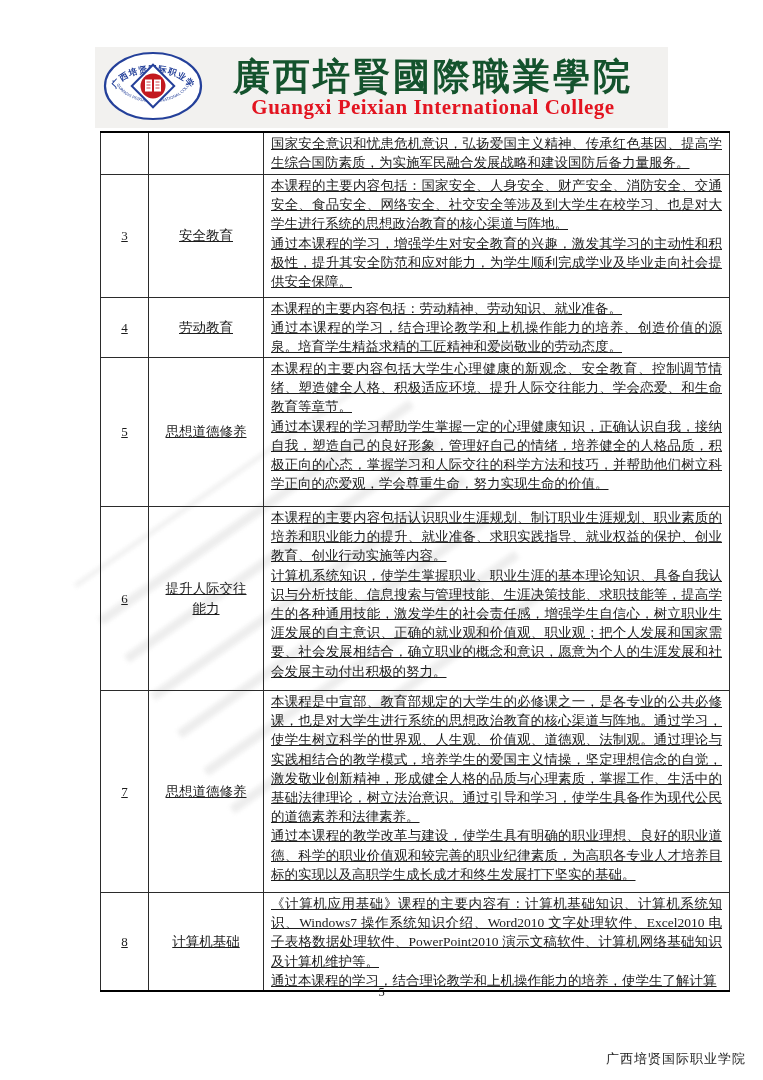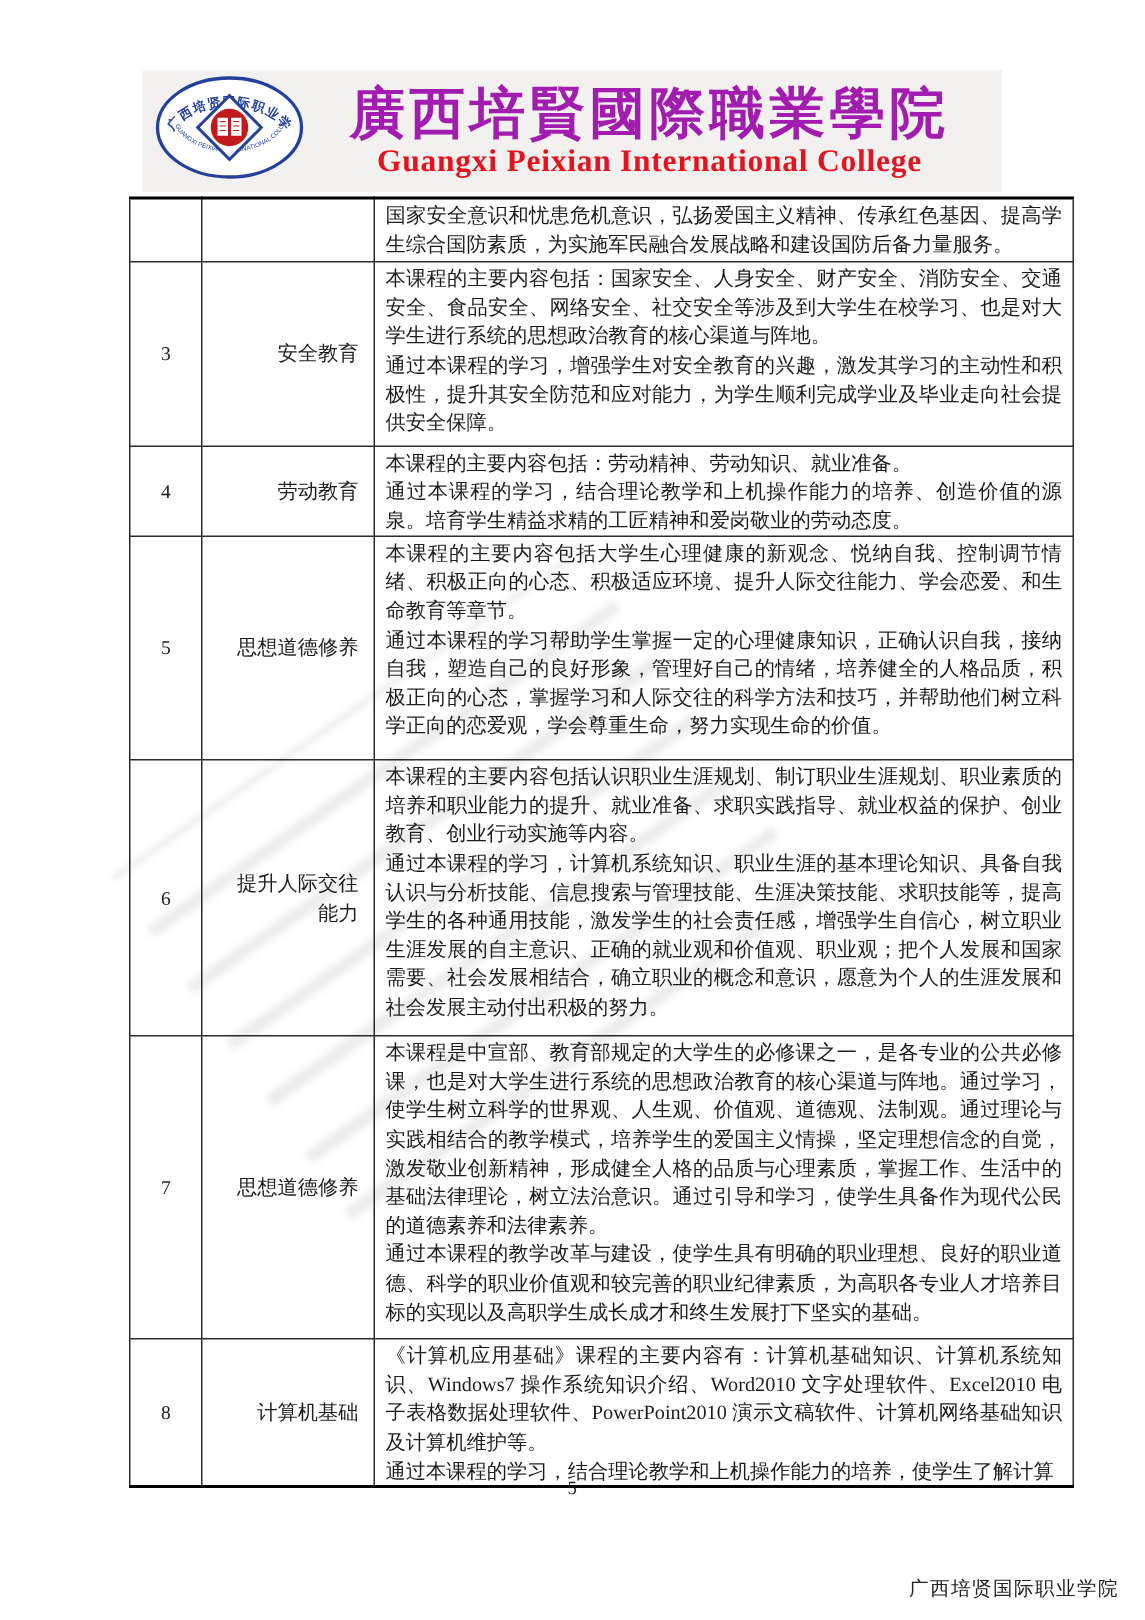--- a/index.html
+++ b/index.html
@@ -15,21 +15,21 @@
   .header-block{
     position:absolute;left:95px;top:47px;
     width:573px;height:81px;
     background:#f2f1ef;
     display:flex;align-items:center;
   }
   .logo-wrap{flex:0 0 auto;margin-left:7px;}
   .header-titles{flex:1;text-align:center;padding-right:6px;line-height:1;}
   .title-zh{
     font-size:37px;font-weight:bold;letter-spacing:3px;
-    color:#a21caf;white-space:nowrap;
+    color:#14532d;white-space:nowrap;
     font-family:"Liberation Serif","DejaVu Serif",serif;
   }
   .title-en{
     margin-top:2px;
     font-size:21px;font-weight:bold;letter-spacing:0.5px;
     color:#e31420;white-space:nowrap;
     font-family:"Liberation Serif","DejaVu Serif",serif;
   }
   
   .watermark{
@@ -37,34 +37,35 @@
     width:380px;height:280px;
     transform:rotate(-35deg);
     background:repeating-linear-gradient(0deg,
       rgba(130,130,130,0.14) 0 9px,
       rgba(0,0,0,0) 9px 46px);
     filter:blur(2px);
     pointer-events:none;
   }
   
   .course-table{
-    position:absolute;left:86px;top:131px;
+    position:absolute;left:100px;top:131px;
     width:590px;
     border-collapse:collapse;table-layout:fixed;
     border-top:2.5px solid #000;
     border-bottom:2.5px solid #000;
+    text-decoration:underline;
   }
   .course-table td{
     border:1px solid #2b2b2b;
     font-size:13.5px;
     line-height:19.2px;
     vertical-align:middle;
   }
   td.cell-no{width:45px;text-align:center;font-size:13px;}
-  td.cell-course{width:94px;text-align:right;padding:0 10px;}
+  td.cell-course{width:94px;text-align:center;padding:0 10px;}
   td.cell-desc{width:451px;vertical-align:top;padding:1px 7px 0 7px;}
   td.cell-desc p{
     margin:0;
     text-align:justify;
     text-justify:inter-character;
   }
   tr.r0 td{height:39px;}
   tr.r1 td{height:120px;}
   tr.r2 td{height:57px;}
   tr.r3 td{height:146px;}
@@ -146,30 +147,30 @@
         <td class="cell-course">劳动教育</td>
         <td class="cell-desc">
           <p>本课程的主要内容包括：劳动精神、劳动知识、就业准备。</p>
           <p>通过本课程的学习，结合理论教学和上机操作能力的培养、创造价值的源泉。培育学生精益求精的工匠精神和爱岗敬业的劳动态度。</p>
         </td>
       </tr>
       <tr class="r3">
         <td class="cell-no">5</td>
         <td class="cell-course">思想道德修养</td>
         <td class="cell-desc">
-          <p>本课程的主要内容包括大学生心理健康的新观念、悦纳自我、控制调节情绪、积极正向的心态、积极适应环境、提升人际交往能力、学会恋爱、和生命教育等章节。</p>
+          <p>本课程的主要内容包括大学生心理健康的新观念、安全教育、控制调节情绪、塑造健全人格、积极适应环境、提升人际交往能力、学会恋爱、和生命教育等章节。</p>
           <p>通过本课程的学习帮助学生掌握一定的心理健康知识，正确认识自我，接纳自我，塑造自己的良好形象，管理好自己的情绪，培养健全的人格品质，积极正向的心态，掌握学习和人际交往的科学方法和技巧，并帮助他们树立科学正向的恋爱观，学会尊重生命，努力实现生命的价值。</p>
         </td>
       </tr>
       <tr class="r4">
         <td class="cell-no">6</td>
         <td class="cell-course">提升人际交往能力</td>
         <td class="cell-desc">
           <p>本课程的主要内容包括认识职业生涯规划、制订职业生涯规划、职业素质的培养和职业能力的提升、就业准备、求职实践指导、就业权益的保护、创业教育、创业行动实施等内容。</p>
-          <p>通过本课程的学习，计算机系统知识、职业生涯的基本理论知识、具备自我认识与分析技能、信息搜索与管理技能、生涯决策技能、求职技能等，提高学生的各种通用技能，激发学生的社会责任感，增强学生自信心，树立职业生涯发展的自主意识、正确的就业观和价值观、职业观；把个人发展和国家需要、社会发展相结合，确立职业的概念和意识，愿意为个人的生涯发展和社会发展主动付出积极的努力。</p>
+          <p>计算机系统知识，使学生掌握职业、职业生涯的基本理论知识、具备自我认识与分析技能、信息搜索与管理技能、生涯决策技能、求职技能等，提高学生的各种通用技能，激发学生的社会责任感，增强学生自信心，树立职业生涯发展的自主意识、正确的就业观和价值观、职业观；把个人发展和国家需要、社会发展相结合，确立职业的概念和意识，愿意为个人的生涯发展和社会发展主动付出积极的努力。</p>
         </td>
       </tr>
       <tr class="r5">
         <td class="cell-no">7</td>
         <td class="cell-course">思想道德修养</td>
         <td class="cell-desc">
           <p>本课程是中宣部、教育部规定的大学生的必修课之一，是各专业的公共必修课，也是对大学生进行系统的思想政治教育的核心渠道与阵地。通过学习，使学生树立科学的世界观、人生观、价值观、道德观、法制观。通过理论与实践相结合的教学模式，培养学生的爱国主义情操，坚定理想信念的自觉，激发敬业创新精神，形成健全人格的品质与心理素质，掌握工作、生活中的基础法律理论，树立法治意识。通过引导和学习，使学生具备作为现代公民的道德素养和法律素养。</p>
           <p>通过本课程的教学改革与建设，使学生具有明确的职业理想、良好的职业道德、科学的职业价值观和较完善的职业纪律素质，为高职各专业人才培养目标的实现以及高职学生成长成才和终生发展打下坚实的基础。</p>
         </td>
       </tr>

